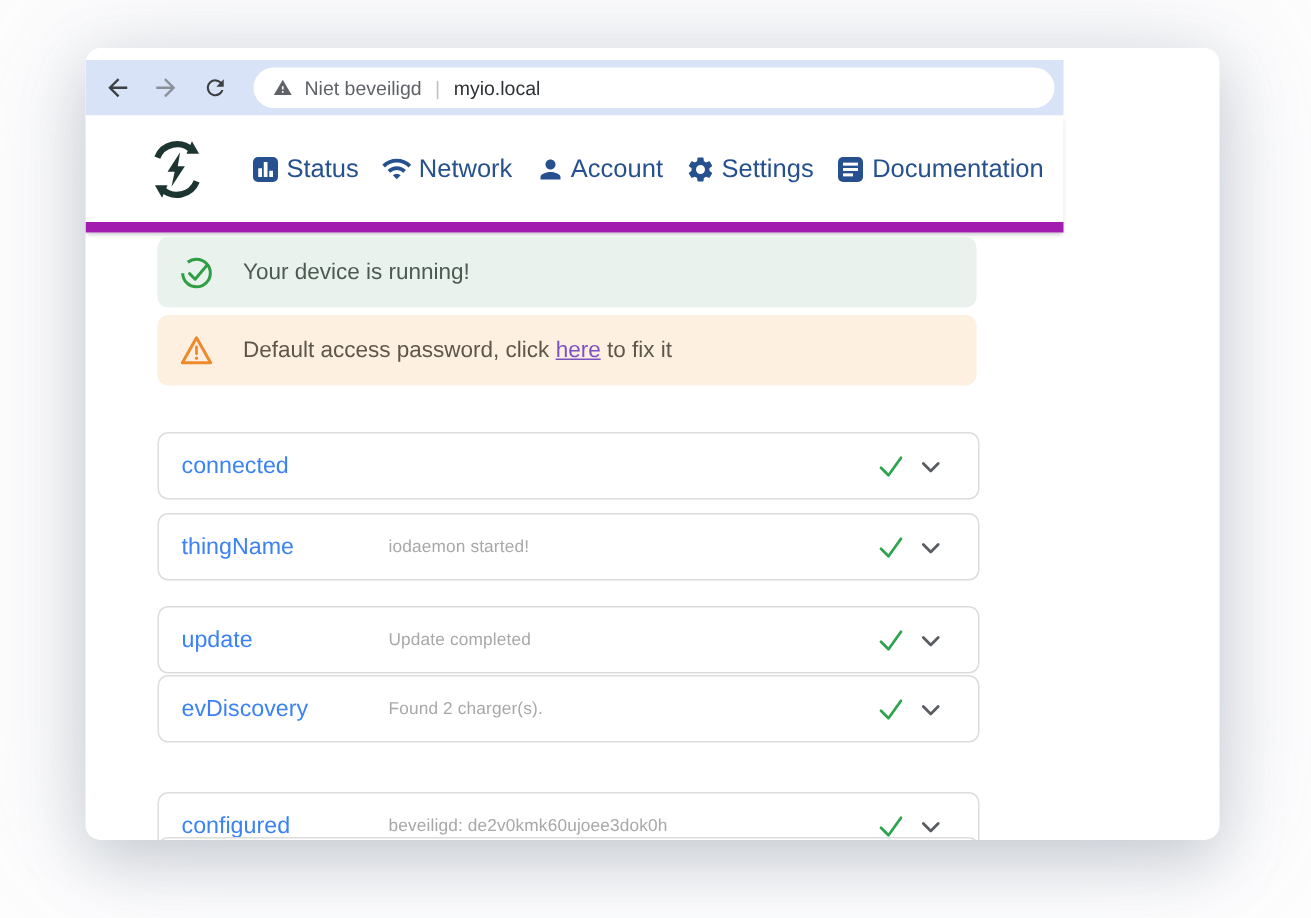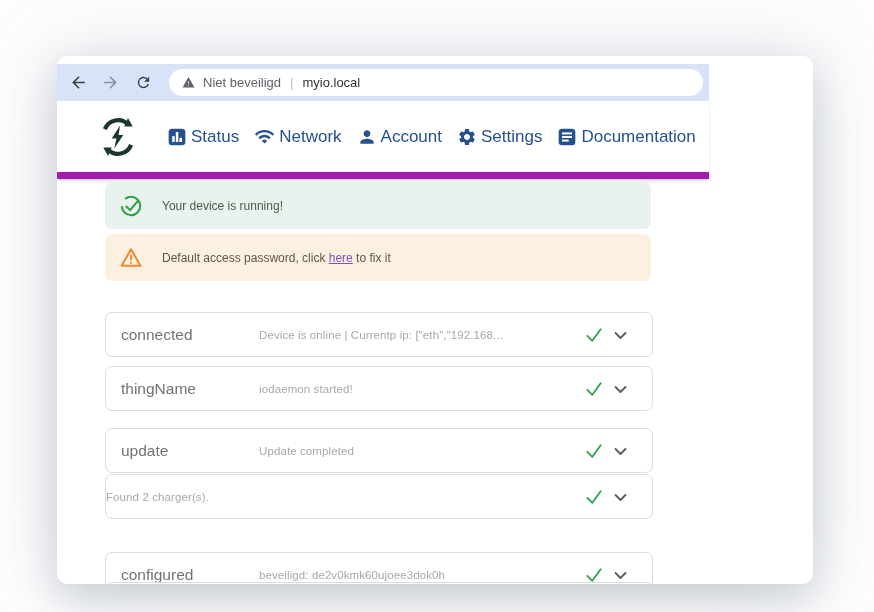--- a/index.html
+++ b/index.html
@@ -5,21 +5,20 @@
   html,body{margin:0;padding:0;}
   body{
     width:874px;height:612px;position:relative;overflow:hidden;
     background:#fdfdfe;
     font-family:"Liberation Sans",sans-serif;
   }
   .card{
     position:absolute;left:57px;top:32px;width:756px;height:528px;
     background:#fff;border-radius:10px;overflow:hidden;
     box-shadow:0 14px 40px rgba(140,150,162,.40),0 0 80px rgba(140,150,162,.22);
-    margin-top:24px;
   }
   
   .toolbar{
     position:absolute;left:0;top:8px;width:652px;height:37px;
     background:#d8e3f7;display:flex;align-items:center;
   }
   .tb-btn{width:26px;height:26px;display:flex;align-items:center;justify-content:center;flex:0 0 auto;}
   .tb-btn svg{display:block;}
   .tb-back{margin-left:8px;}
   .addr{
@@ -37,34 +36,34 @@
     box-shadow:0 2px 3px -1px rgba(60,64,67,.35);
     display:flex;align-items:center;
   }
   .logo{margin-left:40px;flex:0 0 auto;display:flex;align-items:center;}
   .nav-items{display:flex;align-items:center;margin-left:28px;gap:15px;}
   .nav-item{display:flex;align-items:center;gap:4px;color:#26508e;font-size:17px;cursor:pointer;white-space:nowrap;}
   .nav-item svg{display:block;flex:0 0 auto;}
   
   .alert{
     position:absolute;left:48px;width:546px;height:47px;border-radius:7px;
-    display:flex;align-items:center;font-size:12px;
+    display:flex;align-items:center;font-size:15px;
   }
   .alert .aicon{margin-left:14px;display:flex;align-items:center;flex:0 0 auto;}
   .alert .atext{margin-left:19px;}
   .alert-success{top:126px;background:#e9f2ec;color:#4c5a51;}
   .alert-warning{top:178px;background:#fdf0e1;color:#5e564b;}
   .alert-warning a{color:#7b52c1;text-decoration:underline;cursor:pointer;}
   
   .srow{
     position:absolute;left:48px;width:548px;height:45px;box-sizing:border-box;
     background:#fff;border:1px solid #dcdcdc;border-radius:7px;
     display:flex;align-items:center;cursor:pointer;
   }
-  .srow .rname{margin-left:15px;width:138px;font-size:15.5px;color:#737373;flex:0 0 auto;}
+  .srow .rname{margin-left:15px;width:138px;font-size:15.5px;color:#3b82f6;flex:0 0 auto;}
   .srow .rdetail{
     font-size:11.5px;color:#a8a8a8;white-space:nowrap;overflow:hidden;
     max-width:310px;letter-spacing:.1px;
   }
   .srow .rcheck{position:absolute;left:478px;top:12px;}
   .srow .rchev{position:absolute;left:506px;top:14px;}
   .r0{top:256px}.r1{top:310px}.r2{top:372px}.r3{top:418px}.r4{top:496px}.r5{top:526px}
 </style>
 </head>
 <body>
@@ -167,21 +166,20 @@
         <path d="M13 3.5 L23.2 21.5 H2.8 Z" fill="none" stroke="#ee8a2e" stroke-width="2.2" stroke-linejoin="round"></path>
         <line x1="13" y1="10" x2="13" y2="15" stroke="#ee8a2e" stroke-width="2" stroke-linecap="round"></line>
         <circle cx="13" cy="18.2" r="1.2" fill="#ee8a2e"></circle>
       </svg>
     </span>
     <span class="atext"><span>Default access password, click </span><a>here</a><span> to fix it</span></span>
   </div>
 
   <div class="srow r0">
     <span class="rname">connected</span>
-    <span class="rdetail">Device is online | Currentp ip: ["eth","192.168...</span>
     <span class="rcheck">
       <svg width="20" height="20" viewBox="0 0 24 24">
           <polyline points="4,13 10,19 20,5" fill="none" stroke="#2ea44f" stroke-width="2.2" stroke-linecap="round" stroke-linejoin="round"></polyline>
         </svg>
     </span>
     <span class="rchev">
       <svg width="17" height="17" viewBox="0 0 24 24">
           <polyline points="5,8.5 12,15.5 19,8.5" fill="none" stroke="#595d62" stroke-width="2.6" stroke-linecap="round" stroke-linejoin="round"></polyline>
         </svg>
     </span>
@@ -211,20 +209,21 @@
         </svg>
     </span>
     <span class="rchev">
       <svg width="17" height="17" viewBox="0 0 24 24">
           <polyline points="5,8.5 12,15.5 19,8.5" fill="none" stroke="#595d62" stroke-width="2.6" stroke-linecap="round" stroke-linejoin="round"></polyline>
         </svg>
     </span>
   </div>
 
   <div class="srow r3">
+    <span class="rname">evDiscovery</span>
     <span class="rdetail">Found 2 charger(s).</span>
     <span class="rcheck">
       <svg width="20" height="20" viewBox="0 0 24 24">
           <polyline points="4,13 10,19 20,5" fill="none" stroke="#2ea44f" stroke-width="2.2" stroke-linecap="round" stroke-linejoin="round"></polyline>
         </svg>
     </span>
     <span class="rchev">
       <svg width="17" height="17" viewBox="0 0 24 24">
           <polyline points="5,8.5 12,15.5 19,8.5" fill="none" stroke="#595d62" stroke-width="2.6" stroke-linecap="round" stroke-linejoin="round"></polyline>
         </svg>

